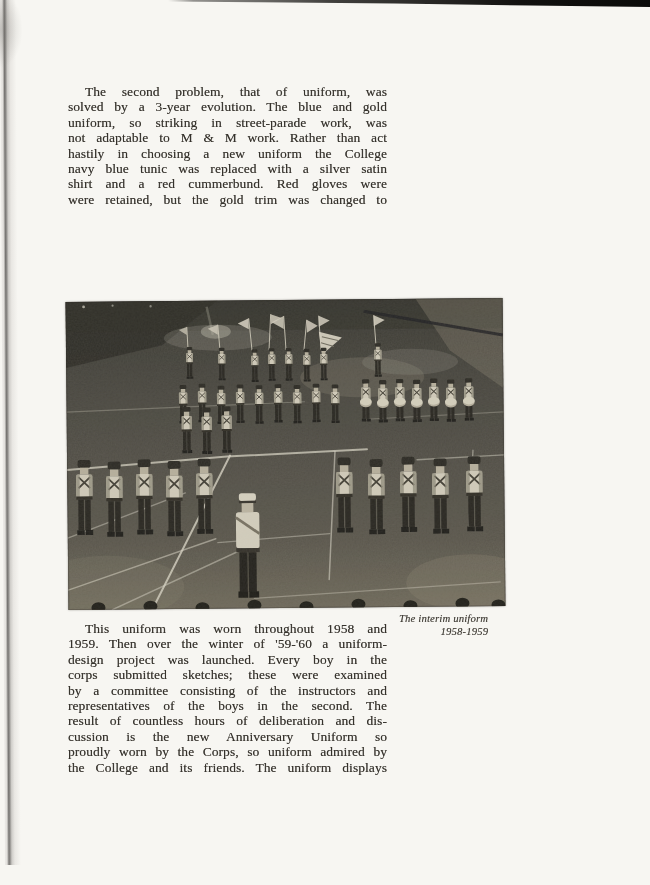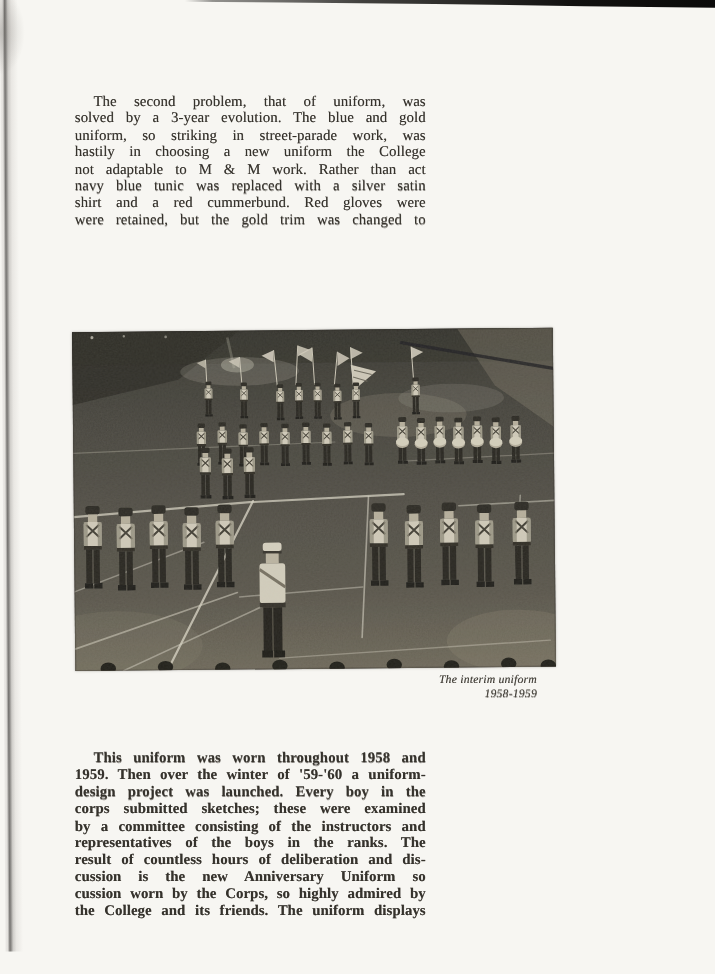--- a/index.html
+++ b/index.html
@@ -36,21 +36,21 @@
     background:rgba(95,92,86,0.55); border-radius:1px; transform:rotate(18deg);
   }
   
   .para {
     position:absolute; left:68px; width:319px;
     font-size:13.4px; line-height:15.4px; color:var(--ink);
     letter-spacing:0.1px;
     text-shadow:0.2px 0.2px 0.3px rgba(54,50,44,0.55);
   }
   .para-1 { top:84px; }
-  .para-2 { top:681px;font-weight:bold; }
+  .para-2 { top:621px; }
   .tline { text-align:justify; text-align-last:justify; }
   .para .tline:first-child { text-indent:17px; }
   
   .photo {
     position:absolute; left:67px; top:300px; width:437px; height:308px; margin:0;
     transform:rotate(-0.55deg); box-shadow:0 0 2px rgba(60,58,52,0.5);
     background:#4b4842;
   }
   .photo svg { display:block; width:100%; height:100%; }
   .photo-caption {
@@ -69,22 +69,22 @@
   <div class="spine-edge"></div>
   <div class="corner-smudge"></div>
   <div class="scan-top-line"></div>
   <div class="scan-right-line"></div>
   <div class="speck"></div>
 
   <div class="para para-1">
       <div class="tline">The second problem, that of uniform, was</div>
       <div class="tline">solved by a 3-year evolution. The blue and gold</div>
       <div class="tline">uniform, so striking in street-parade work, was</div>
+      <div class="tline">not adaptable to M &amp; M work. Rather than act</div>
       <div class="tline">hastily in choosing a new uniform the College</div>
-      <div class="tline">not adaptable to M &amp; M work. Rather than act</div>
       <div class="tline">navy blue tunic was replaced with a silver satin</div>
       <div class="tline">shirt and a red cummerbund. Red gloves were</div>
       <div class="tline">were retained, but the gold trim was changed to</div>
     </div>
 
   <figure class="photo">
     <svg viewBox="0 0 437 308" preserveAspectRatio="none">
       <defs>
         <linearGradient id="floorGrad" x1="0" y1="0" x2="0" y2="1">
           <stop offset="0" stop-color="#32312d"></stop>
@@ -265,20 +265,20 @@
     <div>The interim uniform</div>
     <div>1958-1959</div>
   </div>
 
   <div class="para para-2">
       <div class="tline">This uniform was worn throughout 1958 and</div>
       <div class="tline">1959. Then over the winter of '59-'60 a uniform-</div>
       <div class="tline">design project was launched. Every boy in the</div>
       <div class="tline">corps submitted sketches; these were examined</div>
       <div class="tline">by a committee consisting of the instructors and</div>
-      <div class="tline">representatives of the boys in the ranks. The</div>
+      <div class="tline">representatives of the boys in the second. The</div>
       <div class="tline">result of countless hours of deliberation and dis-</div>
       <div class="tline">cussion is the new Anniversary Uniform so</div>
-      <div class="tline">cussion worn by the Corps, so highly admired by</div>
+      <div class="tline">proudly worn by the Corps, so uniform admired by</div>
       <div class="tline">the College and its friends. The uniform displays</div>
     </div>
 
 </div>
 
 </body></html>

